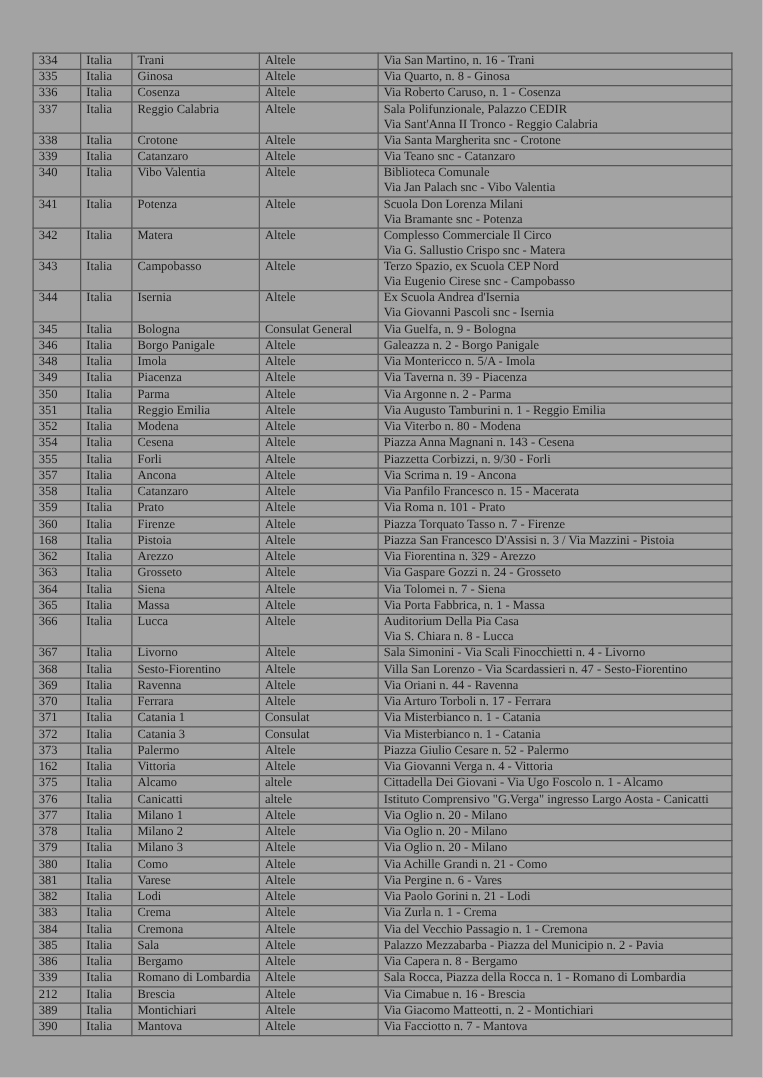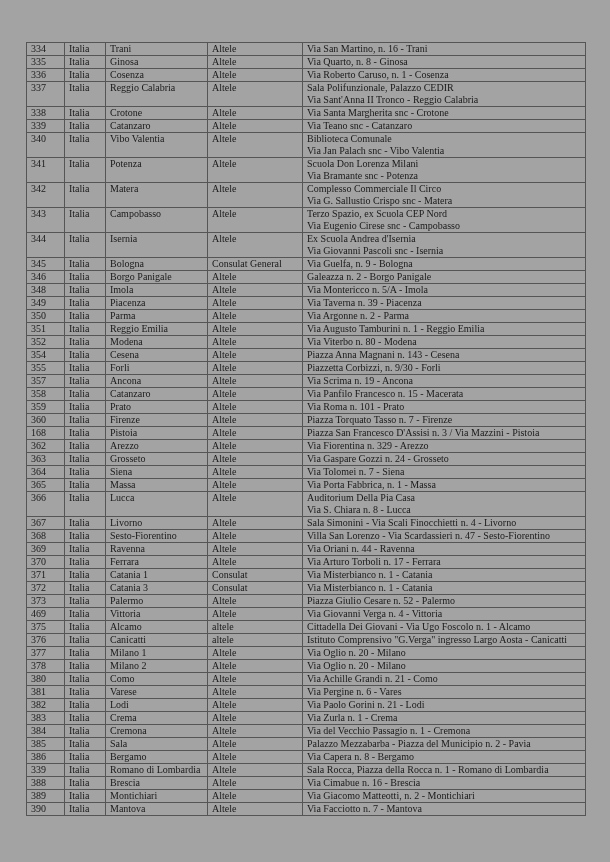--- a/index.html
+++ b/index.html
@@ -369,21 +369,21 @@
         <tr>
           <td>373</td>
           <td>Italia</td>
           <td>Palermo</td>
           <td>Altele</td>
           <td>
             <span class="addr-line">Piazza Giulio Cesare n. 52 - Palermo</span>
           </td>
         </tr>
         <tr>
-          <td>469</td>
+          <td>162</td>
           <td>Italia</td>
           <td>Vittoria</td>
           <td>Altele</td>
           <td>
             <span class="addr-line">Via Giovanni Verga n. 4 - Vittoria</span>
           </td>
         </tr>
         <tr>
           <td>375</td>
           <td>Italia</td>
@@ -414,20 +414,29 @@
         <tr>
           <td>378</td>
           <td>Italia</td>
           <td>Milano 2</td>
           <td>Altele</td>
           <td>
             <span class="addr-line">Via Oglio n. 20 - Milano</span>
           </td>
         </tr>
         <tr>
+          <td>379</td>
+          <td>Italia</td>
+          <td>Milano 3</td>
+          <td>Altele</td>
+          <td>
+            <span class="addr-line">Via Oglio n. 20 - Milano</span>
+          </td>
+        </tr>
+        <tr>
           <td>380</td>
           <td>Italia</td>
           <td>Como</td>
           <td>Altele</td>
           <td>
             <span class="addr-line">Via Achille Grandi n. 21 - Como</span>
           </td>
         </tr>
         <tr>
           <td>381</td>
@@ -486,21 +495,21 @@
         <tr>
           <td>339</td>
           <td>Italia</td>
           <td>Romano di Lombardia</td>
           <td>Altele</td>
           <td>
             <span class="addr-line">Sala Rocca, Piazza della Rocca n. 1 - Romano di Lombardia</span>
           </td>
         </tr>
         <tr>
-          <td>388</td>
+          <td>212</td>
           <td>Italia</td>
           <td>Brescia</td>
           <td>Altele</td>
           <td>
             <span class="addr-line">Via Cimabue n. 16 - Brescia</span>
           </td>
         </tr>
         <tr>
           <td>389</td>
           <td>Italia</td>

